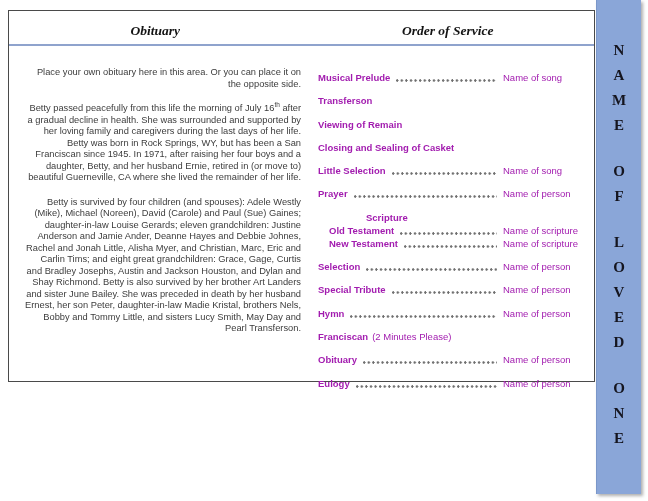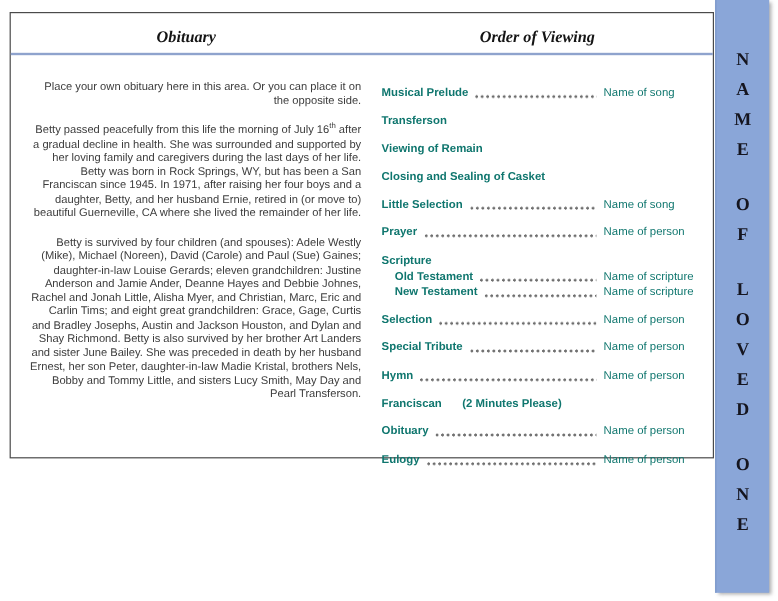--- a/index.html
+++ b/index.html
@@ -20,35 +20,35 @@
     padding-bottom:5px; font-family:"Liberation Serif", serif;
     font-weight:bold; font-style:italic; font-size:13.5px; color:#141414;
   }
   .obituary-col {
     position:absolute; left:16px; top:56px; width:276px;
     font-size:9.3px; line-height:11.5px; color:#3c3c3c; text-align:right;
   }
   .obituary-col p { margin:0 0 13px 0; }
   .obituary-col sup { font-size:6.5px; vertical-align:super; line-height:0; }
   .oos-col {
-    position:absolute; left:309px; top:61px; width:269px; color:#0f766e;
+    position:absolute; left:309px; top:61px; width:269px; color:#a21caf;
   }
   .oos-row {
     display:flex; align-items:baseline; height:12px; margin-bottom:11.3px;
     font-size:9.5px; white-space:nowrap;
   }
   .oos-row .label { font-weight:bold; }
-  .oos-row .suffix { font-weight:bold; margin-left:17px; }
+  .oos-row .suffix { font-weight:normal; margin-left:4px; }
   .oos-row .leader {
     flex:1 1 auto; height:3px; margin:0 6px 2px 6px; align-self:flex-end;
     background-image:radial-gradient(circle at 1.2px 1.5px, #6e6e6e 1px, rgba(0,0,0,0) 1.4px);
     background-size:4.6px 3px; background-repeat:repeat-x; background-position:left bottom;
   }
   .oos-row .value { flex:0 0 84px; width:84px; font-weight:normal; }
-  .oos-row.group-head { margin-bottom:1.5px; }
+  .oos-row.group-head { margin-bottom:1.5px;margin-left:48px; }
   .oos-row.sub { margin-bottom:0.5px; padding-left:11px; }
   .oos-row.sub-last { margin-bottom:11.3px;justify-content:center; }
   .side-banner {
     position:absolute; left:596px; top:0; width:45px; height:494px;
     background:#8aa6d8; border-left:1px solid #7b97c9; box-sizing:border-box;
     box-shadow:2px 2px 3px rgba(110,110,110,0.55);
     display:flex; flex-direction:column; align-items:center; padding-top:38px;
     font-family:"Liberation Serif", serif; font-weight:bold; font-size:15px; color:#15151f;
   }
   .side-word { display:flex; flex-direction:column; align-items:center; margin-bottom:21px; }
@@ -56,21 +56,21 @@
 </style>
 </head>
 <body>
 
 <div class="page-border">
   <div class="header-row" style="border-bottom-color: rgb(143, 163, 205);">
     <div class="header-cell">
       <span>Obituary</span>
     </div>
     <div class="header-cell">
-      <span>Order of Viewing</span>
+      <span>Order of Service</span>
     </div>
   </div>
   <div class="obituary-col" id="obituary-col">
       <p>Place your own obituary here in this area. Or you can place it on the opposite side.</p>
       <p>Betty passed peacefully from this life the morning of July 16<sup>th</sup> after a gradual decline in health.  She was surrounded and supported by her loving family and caregivers during the last days of her life.  Betty was born in Rock Springs, WY, but has been a San Franciscan since 1945.  In 1971, after raising her four boys and a daughter, Betty, and her husband Ernie, retired in (or move to) beautiful Guerneville, CA where she lived the remainder of her life.</p>
       <p>Betty is survived by four children (and spouses): Adele Westly (Mike), Michael (Noreen), David (Carole) and Paul (Sue) Gaines;  daughter-in-law Louise Gerards;  eleven grandchildren: Justine Anderson and Jamie Ander, Deanne Hayes and Debbie Johnes, Rachel and Jonah Little, Alisha Myer, and Christian, Marc, Eric and Carlin Tims;  and eight great grandchildren: Grace, Gage, Curtis and Bradley Josephs, Austin and Jackson Houston, and Dylan and Shay Richmond.  Betty is also survived by her brother Art Landers and sister June Bailey.  She was preceded in death by her husband Ernest, her son Peter, daughter-in-law Madie Kristal, brothers Nels, Bobby and Tommy Little, and sisters Lucy Smith, May Day and Pearl Transferson.</p>
     </div>
   <div class="oos-col" id="oos-col">
       <div class="oos-row">
         <span class="label">Musical Prelude</span>

